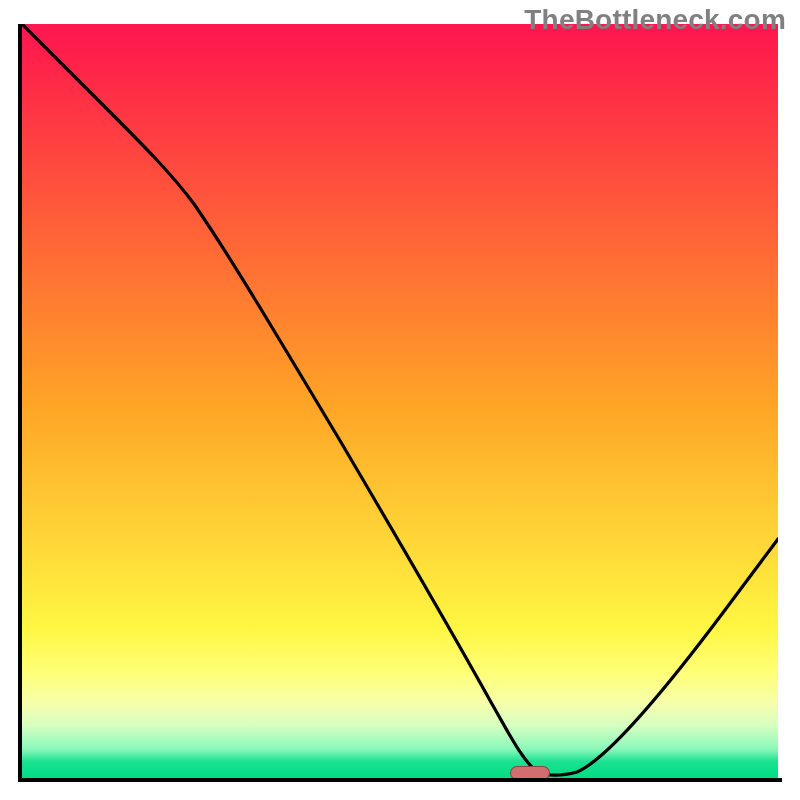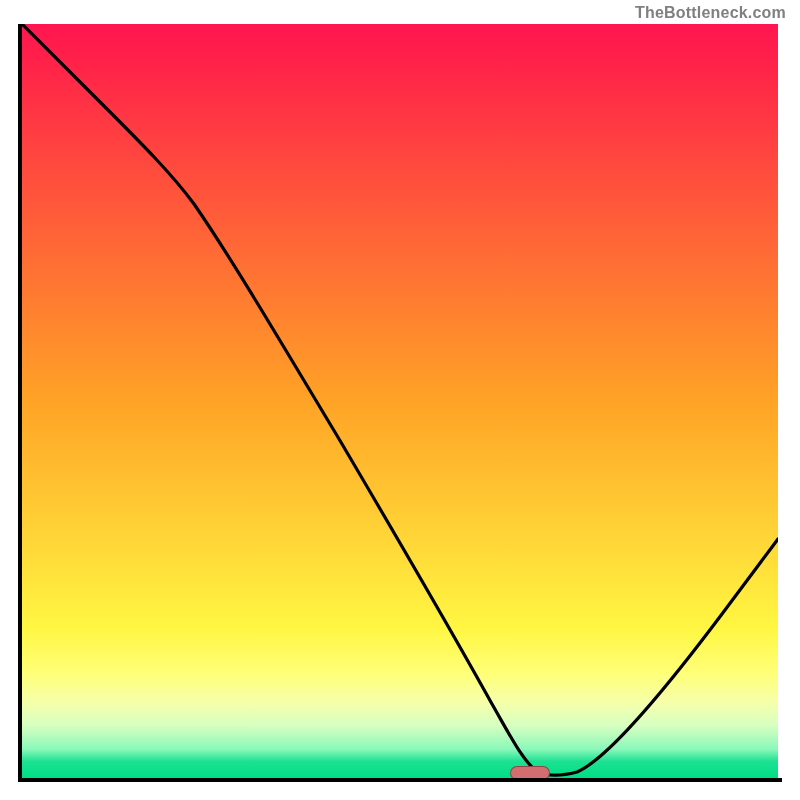--- a/index.html
+++ b/index.html
@@ -8,21 +8,21 @@
     background: #fff;
     width: 800px;
     height: 800px;
     position: relative;
     font-family: Arial, Helvetica, sans-serif;
   }
   .watermark {
     position: absolute;
     top: 4px;
     right: 14px;
-    font-size: 16px;
+    font-size: 28px;
     font-weight: 600;
     color: #808080;
     z-index: 10;
     letter-spacing: 0.2px;
   }
   .plot-area {
     position: absolute;
     left: 22px;
     top: 24px;
     width: 756px;

